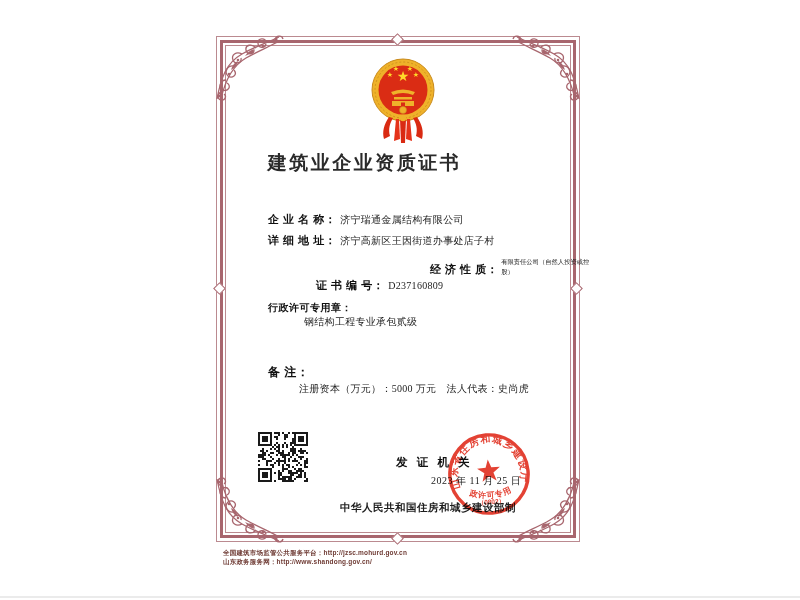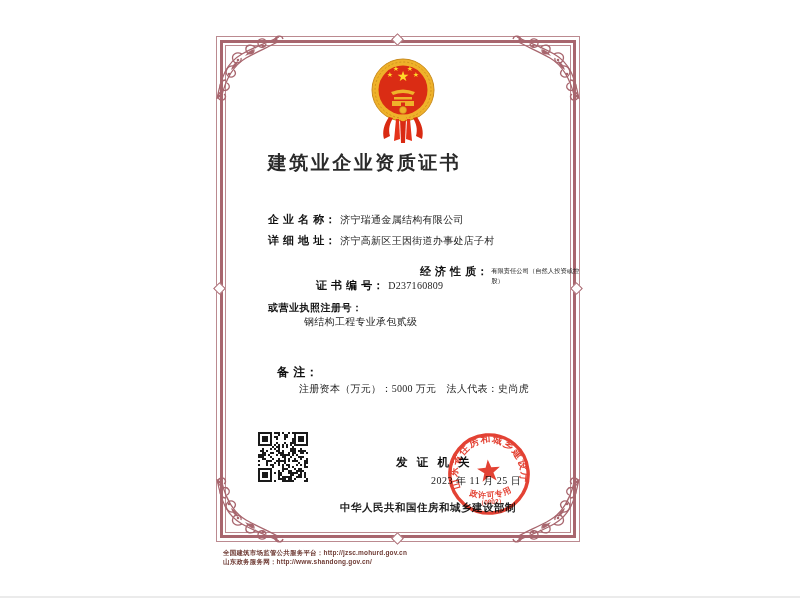--- a/index.html
+++ b/index.html
@@ -33,29 +33,29 @@
   
   .row { position:absolute; display:flex; align-items:baseline; white-space:nowrap; }
   .lbl { font-weight:bold; color:#111; font-size:11px; letter-spacing:0.5px; }
   .val { font-family:"Liberation Serif","DejaVu Serif",serif; font-size:10px;
     color:#222; margin-left:4px; letter-spacing:0.3px; }
   #row-name { left:268px; top:212px; }
   #row-addr { left:268px; top:233px; }
   #row-code { left:268px; top:255px; align-items:center; }
   .lbl-small { font-weight:bold; color:#111; font-size:6.3px; line-height:7.5px; }
   .lbl-small .l1 { padding-left:5px; display:block; }
-  #row-econ { left:420px; top:255px; align-items:flex-start;margin-top:9px; }
+  #row-econ { left:430px; top:255px; align-items:flex-end; }
   .val-small { font-family:"Liberation Serif","DejaVu Serif",serif; font-size:6.3px;
     line-height:10px; color:#222; width:92px; white-space:normal; margin-left:3px; margin-top:2px; }
   #row-certno { left:268px; top:278px;margin-left:48px; }
   #row-valid { left:430px; top:278px; }
   #row-quallbl { left:268px; top:301px; }
   #row-qualval { left:300px; top:315px;justify-content:center; }
   #row-remarklbl { left:268px; top:364px; }
-  #row-remarklbl .lbl { font-size:12px;margin-left:9px; }
+  #row-remarklbl .lbl { font-size:12px; }
   #row-remarkval { left:295px; top:382px; }
   .lblq { font-weight:bold; color:#111; font-size:10px; letter-spacing:0.5px; }
   
   #qr { position:absolute; left:258px; top:432px; width:50px; height:50px; }
   #issuer { position:absolute; left:396px; top:455px; font-size:11.5px; font-weight:bold;
     letter-spacing:3px; color:#111; }
   #issue-date { position:absolute; left:431px; top:474px;
     font-family:"Liberation Serif","DejaVu Serif",serif; font-size:10px; color:#222;
     letter-spacing:0.5px; }
   #made-by { position:absolute; left:340px; top:501px; font-size:10.5px; font-weight:bold;
@@ -228,21 +228,21 @@
     <span class="val-small">有限责任公司（自然人投资或控股）</span>
   </div>
 
   <div class="row" id="row-certno">
     <span class="lbl">证 书 编 号：</span>
     <span class="val">D237160809</span>
   </div>
 
 
   <div class="row" id="row-quallbl">
-    <span class="lblq">或营业执照注册号：</span>
+    <span class="lblq">行政许可专用章：</span>
   </div>
   <div class="row" id="row-qualval">
     <span class="val">钢结构工程专业承包贰级</span>
   </div>
 
   <div class="row" id="row-remarklbl">
     <span class="lbl">备  注：</span>
   </div>
   <div class="row" id="row-remarkval">
     <span class="val">注册资本（万元）：5000 万元　法人代表：史尚虎</span>

